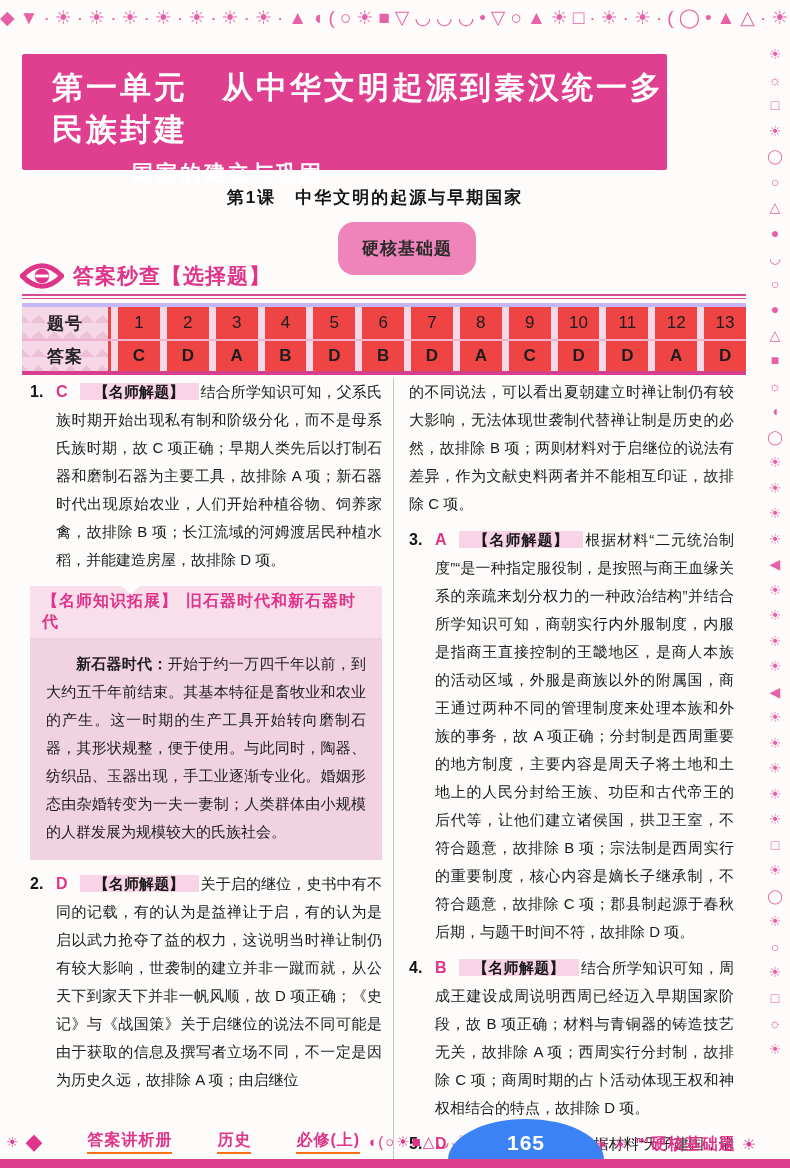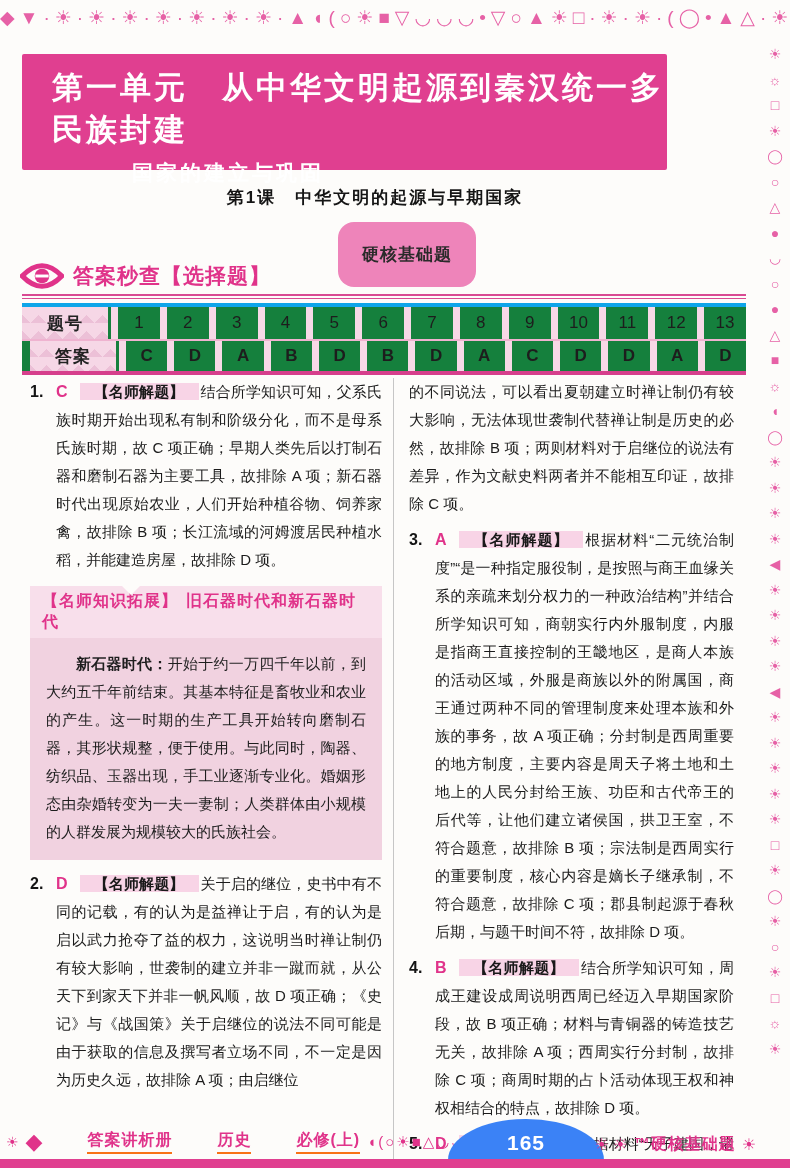--- a/index.html
+++ b/index.html
@@ -29,42 +29,42 @@
   }
   .unit-banner .line2 {
     margin:8px 0 0 110px; font-size:21px; font-weight:bold; letter-spacing:3px;
   }
   .lesson-title {
     position:absolute; top:186px; left:0; width:750px; text-align:center;
     font-size:17px; font-weight:bold; color:#151515; letter-spacing:2px;
   }
   .badge {
     position:absolute; top:222px; left:338px; background:#ee84ba; color:#2a2a2a;
-    font-size:17px; font-weight:bold; padding:21px 24px; border-radius:16px;
+    font-size:17px; font-weight:bold; padding:15px 24px; border-radius:16px;
     letter-spacing:1px;
   }
   
   .section-header {
     position:absolute; top:261px; left:20px; display:flex; align-items:center;
     gap:9px; color:#e0338a; font-size:21px; font-weight:bold; letter-spacing:1px;
   }
   .double-line {
     position:absolute; top:294px; left:22px; width:724px; height:5px;
     border-top:2px solid #d survived;
     border-top:2px solid #d94a93; border-bottom:1px solid #d94a93;
   }
   
   .ans-table {
     position:absolute; top:303px; left:22px; width:724px;
-    border-top:4px solid #0ea5e9; border-bottom:4px solid #d63f8c;
-    background:#15803d;
+    border-top:4px solid #c4b5fd; border-bottom:4px solid #d63f8c;
+    background:#ef4444;
     text-align:right;
   }
   .ans-row { display:flex; height:32px; }
-  .ans-row + .ans-row { border-top:2px solid #efb3d0;padding-left:8px; }
+  .ans-row + .ans-row { border-top:2px solid #efb3d0; }
   .ans-label {
     width:86px; display:flex; align-items:center; justify-content:center;
     font-size:17px; font-weight:bold; color:#222; letter-spacing:1px;
     background-color:#f6d7e6;
     background-image:
       linear-gradient(45deg, #ecc0d7 25%, transparent 25%),
       linear-gradient(-45deg, #ecc0d7 25%, transparent 25%),
       linear-gradient(135deg, transparent 75%, #ecc0d7 75%),
       linear-gradient(-135deg, transparent 75%, #ecc0d7 75%);
     background-size:16px 16px;

